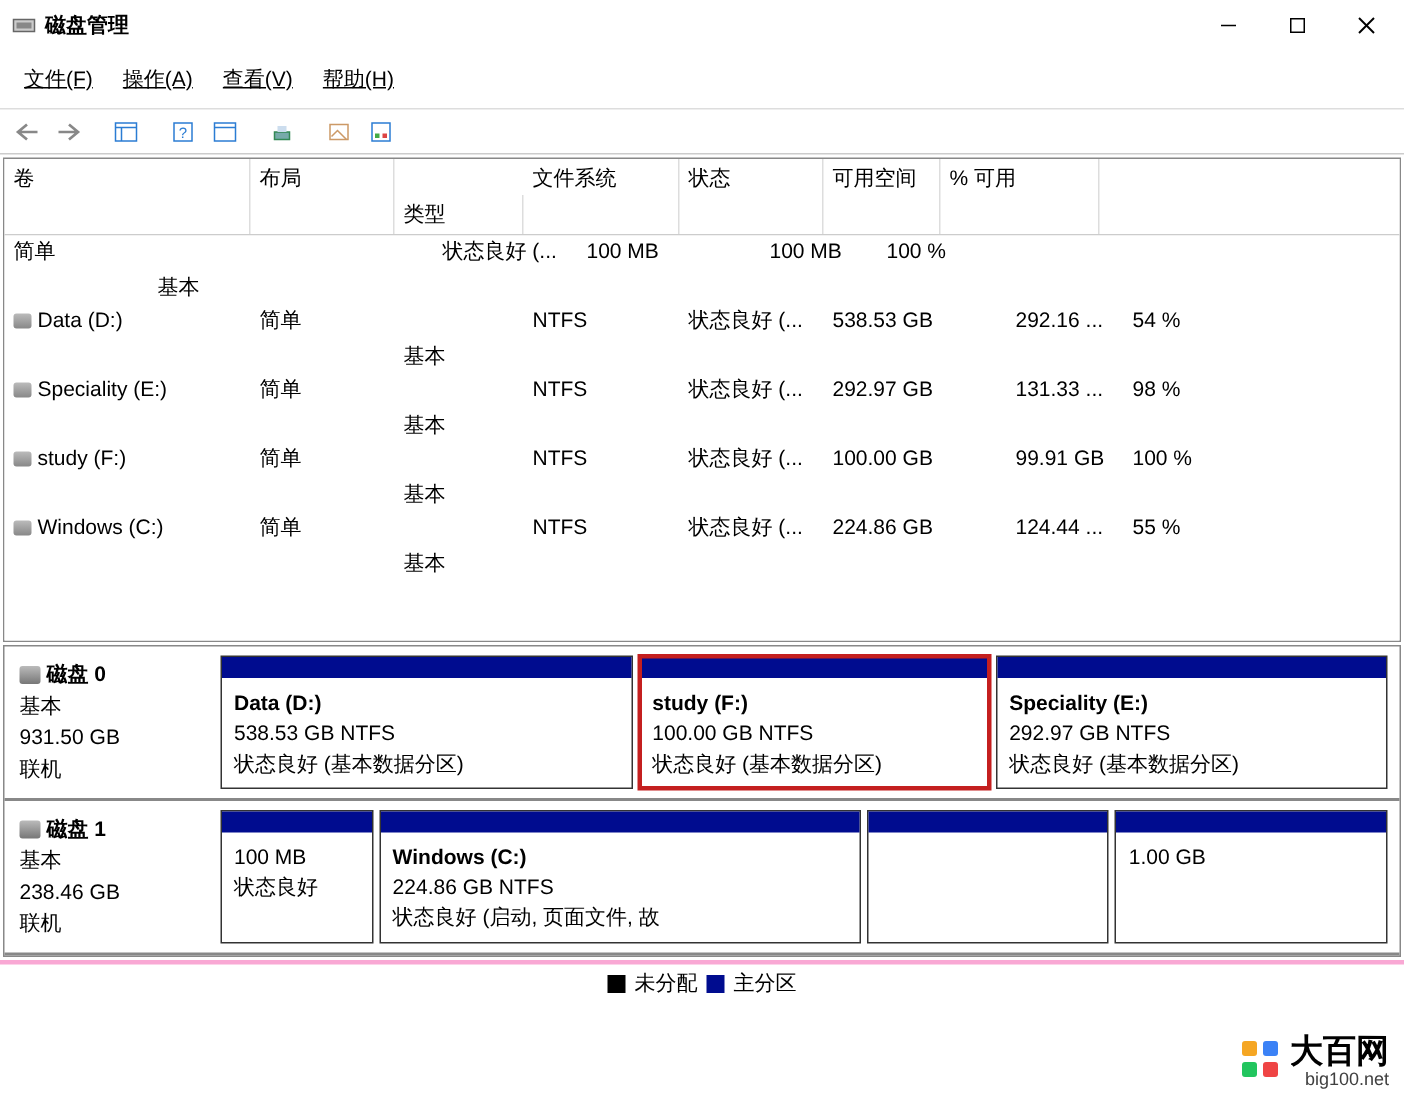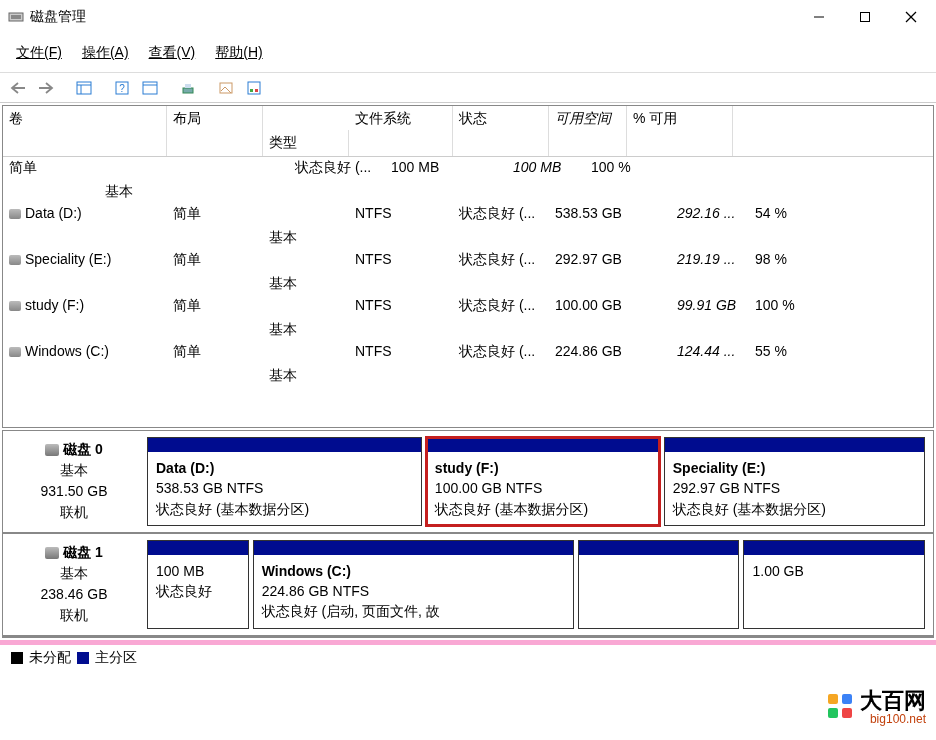--- a/index.html
+++ b/index.html
@@ -1,18 +1,18 @@
 <!DOCTYPE html>
 <html><head>
   <meta charset="utf-8">
   <style>
     * { margin: 0; padding: 0; box-sizing: border-box; font-family: "Microsoft YaHei", "Segoe UI", sans-serif; }
     body { background: #fff; width: 936px; height: 740px; overflow: hidden; position: relative; }
     
-    .titlebar { display: flex; align-items: center; height: 34px; padding: 0 2px 0 8px; }
+    .titlebar { display: flex; align-items: center; height: 34px; padding: 0 2px 0 8px; font-weight: bold; }
     .titlebar-icon { width: 16px; height: 16px; margin-right: 6px; display: inline-block; }
     .titlebar-title { flex: 1; font-size: 14px; }
     .titlebar-buttons { display: flex; }
     .titlebar-btn { width: 46px; height: 30px; display: flex; align-items: center; justify-content: center; }
     .titlebar-btn svg { width: 12px; height: 12px; }
     
     .menubar { display: flex; padding: 4px 6px; gap: 0; font-size: 14px; border-bottom: 1px solid #ddd; }
     .menubar-item { padding: 6px 10px; cursor: default; text-decoration: underline; }
     
     .toolbar { display: flex; align-items: center; height: 30px; padding: 0 6px; gap: 4px; border-bottom: 1px solid #ccc; }
@@ -26,42 +26,42 @@
     .tr { display: flex; font-size: 14px; }
     .td { padding: 2px 6px; white-space: nowrap; overflow: hidden; text-overflow: ellipsis; }
     .vol-icon { display:inline-block; width:12px; height:10px; background:linear-gradient(#bbb,#888); border-radius:2px; margin-right:4px; vertical-align:middle; }
     
     .col-vol { width: 164px; }
     .col-layout { width: 96px; }
     .col-type { width: 86px; margin-top: 24px; }
     .col-fs { width: 104px; }
     .col-status { width: 96px; }
     .col-capacity { width: 122px; }
-    .col-free { width: 78px; font-style: italic; }
+    .col-free { width: 78px; }
     .col-pct { width: 106px; }
     
     .graphical { border: 1px solid #888; margin: 2px; padding: 0; }
     
     .disk-row { display: flex; border-bottom: 2px solid #888; }
-    .disk-info { width: 142px; padding: 8px 10px; font-size: 14px; line-height: 1.5; text-align: center; }
+    .disk-info { width: 142px; padding: 8px 10px; font-size: 14px; line-height: 1.5; }
     .disk-info .disk-icon { display:inline-block; width:14px; height:12px; background:linear-gradient(#bbb,#777); border-radius:2px; margin-right:4px; vertical-align:middle; }
     .disk-info b { font-weight: bold; }
     
     .partitions { flex: 1; display: flex; gap: 4px; padding: 6px 8px 6px 2px; }
     .partition {  border: 1px solid #333; display: flex; flex-direction: column; }
     .part-bar { height: 14px; background: #000c8f; }
     .part-body { padding: 6px 8px; font-size: 14px; line-height: 1.45; flex:1; }
     .part-body b { font-weight: bold; }
     .highlighted { outline: 3px solid #c41f1f; outline-offset: -2px; }
     
-    .legend { display: flex; align-items: center; gap: 6px; font-size: 14px; padding: 4px 11px; border-top: 5px solid #f9a8d4; }
+    .legend { display: flex; align-items: center; gap: 6px; font-size: 14px; padding: 4px 0; border-top: 3px solid #f9a8d4; justify-content: center; }
     .legend-sw { width: 12px; height: 12px; display: inline-block; }
     
     .watermark { position: absolute; right: 0; bottom: 10px; display: flex; align-items: center; gap: 6px; font-size: 22px; font-weight: bold; padding: 4px 10px; background: #fff; }
-    .watermark small { font-size: 12px; color: #c2410c; font-weight: normal; display:block; text-align:right; margin-top:-4px;}
+    .watermark small { font-size: 12px; color: #404040; font-weight: normal; display:block; text-align:right; margin-top:-4px;}
     .wm-logo { width: 28px; height: 28px; }
   </style>
 </head>
 <body>
 
 <div class="titlebar">
   <span class="titlebar-icon">
     <svg viewBox="0 0 16 16">
         <rect x="1" y="4" width="14" height="8" fill="#ccc" stroke="#666"></rect>
         <rect x="3" y="6" width="10" height="4" fill="#888"></rect>
@@ -180,21 +180,21 @@
         <div class="td col-free">292.16 ...</div>
         <div class="td col-pct">54 %</div>
       </div>
       <div class="tr">
         <div class="td col-vol"><span class="vol-icon"></span>Speciality (E:)</div>
         <div class="td col-layout">简单</div>
         <div class="td col-type">基本</div>
         <div class="td col-fs">NTFS</div>
         <div class="td col-status">状态良好 (...</div>
         <div class="td col-capacity">292.97 GB</div>
-        <div class="td col-free">219.19 ...</div>
+        <div class="td col-free">131.33 ...</div>
         <div class="td col-pct">98 %</div>
       </div>
       <div class="tr">
         <div class="td col-vol"><span class="vol-icon"></span>study (F:)</div>
         <div class="td col-layout">简单</div>
         <div class="td col-type">基本</div>
         <div class="td col-fs">NTFS</div>
         <div class="td col-status">状态良好 (...</div>
         <div class="td col-capacity">100.00 GB</div>
         <div class="td col-free">99.91 GB</div>

